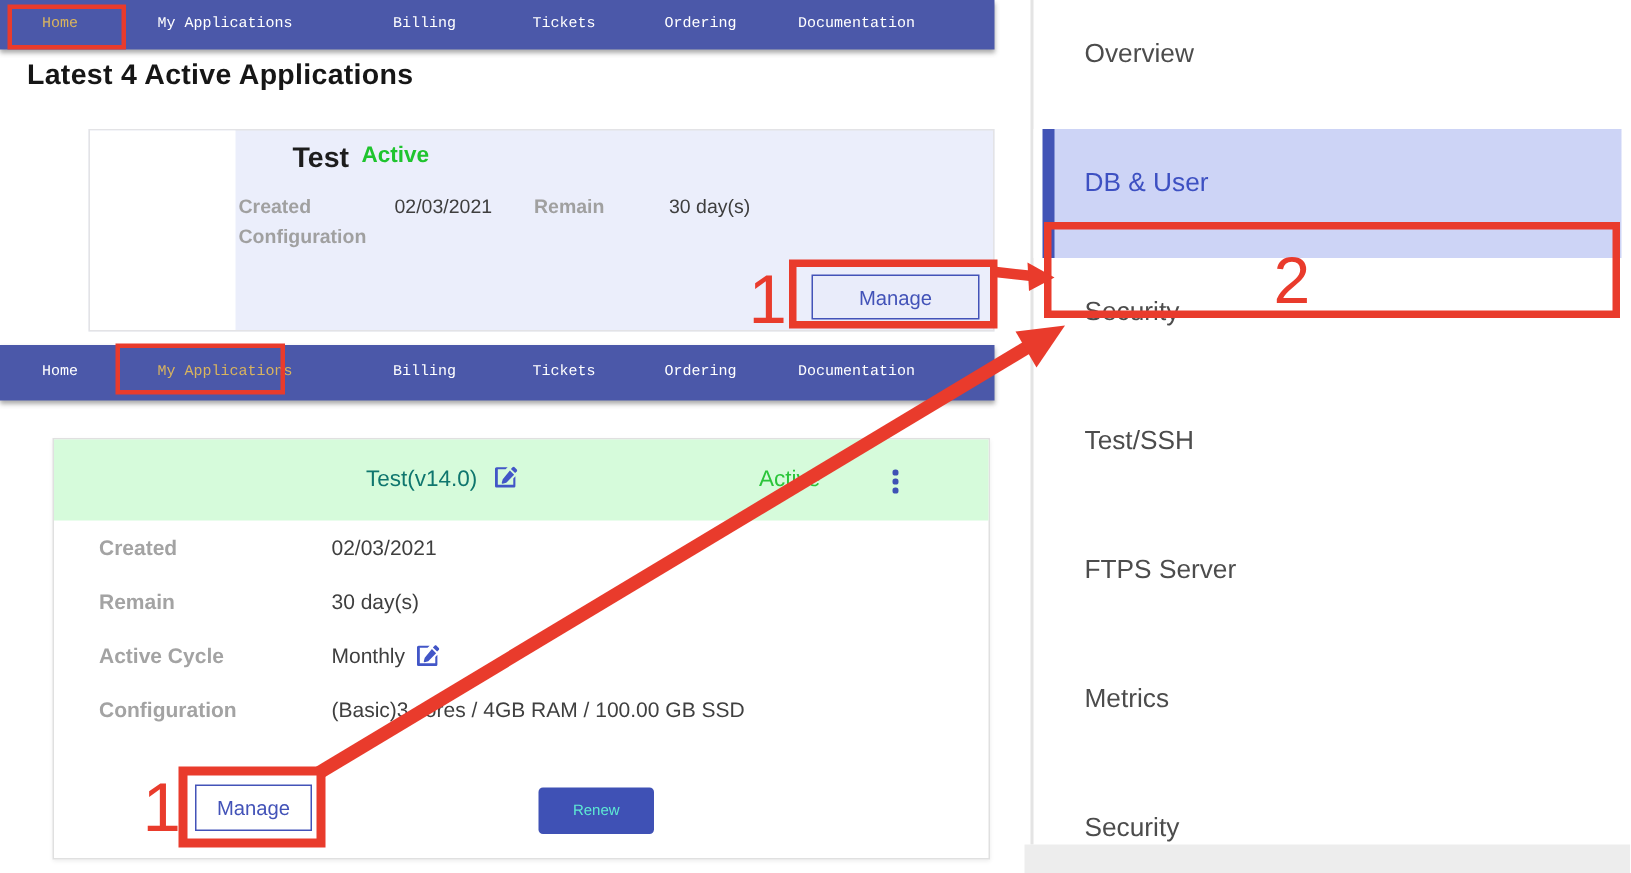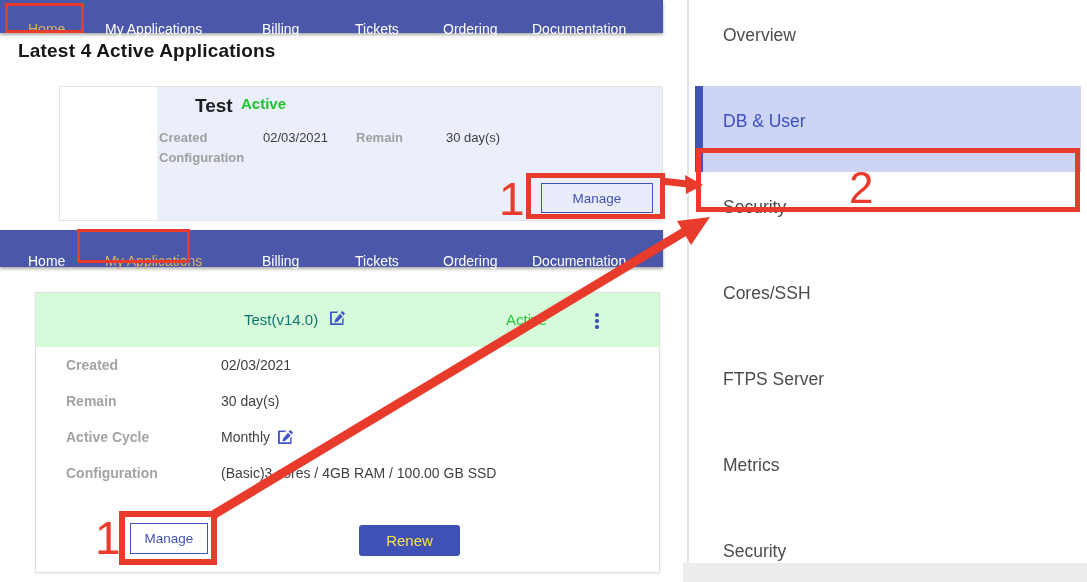--- a/index.html
+++ b/index.html
@@ -4,22 +4,22 @@
 <style>
   html,body{margin:0;padding:0;background:#fff;}
   .screen{position:relative;width:1087px;height:582px;background:#ffffff;overflow:hidden;
           font-family:"Liberation Sans",sans-serif;}
 
   
   .navbar{position:absolute;left:0;width:663px;background:#4b58a9;
           box-shadow:0 2px 3px rgba(70,70,70,.45);}
   .nav1{top:0;height:33px;}
   .nav2{top:230px;height:37px;}
-  .nav-item{position:absolute;top:12px;height:100%;display:flex;align-items:center;
-            color:#ffffff;font-size:14px;cursor:pointer;white-space:nowrap;}
+  .nav-item{position:absolute;top:0;height:100%;display:flex;align-items:center;
+            color:#ffffff;font-size:10px;cursor:pointer;white-space:nowrap;font-family:Liberation Mono, monospace;}
   .n0{left:28px}.n1{left:105px}.n2{left:262px}.n3{left:355px}.n4{left:443px}.n5{left:532px}
   .nav-item.gold{color:#d9b45e;}
 
   
   .heading{position:absolute;left:18px;top:40px;font-size:19px;font-weight:bold;
            color:#161616;letter-spacing:.2px;}
 
   
   .card1{position:absolute;left:59px;top:86px;width:604px;height:135px;
          background:#ebeefb;border:1px solid #e3e3e6;box-sizing:border-box;}
@@ -43,22 +43,22 @@
   .c2-status{position:absolute;left:470px;top:18px;font-size:15px;color:#2bc53a;}
   .c2-menu{position:absolute;left:551px;top:14px;width:20px;height:28px;display:flex;
            flex-direction:column;align-items:center;justify-content:center;gap:2.5px;cursor:pointer;}
   .c2-menu i{width:3.5px;height:3.5px;border-radius:50%;background:#3f51b5;}
   .c2-label{position:absolute;left:30px;font-size:14px;font-weight:bold;color:#a3a3a3;white-space:nowrap;}
   .c2-value{position:absolute;left:185px;font-size:14px;color:#3f3f3f;display:flex;
             align-items:center;gap:8px;white-space:nowrap;}
   .r0{top:64px}.r1{top:100px}.r2{top:136px}.r3{top:172px}
   .c2-manage{position:absolute;left:94px;top:230px;width:78px;height:31px;background:#ffffff;
              border:1px solid #4353b8;color:#4353b8;font-size:13.5px;font-family:inherit;cursor:pointer;}
-  .c2-renew{position:absolute;left:323px;top:232px;width:101px;height:31px;background:#3f51b5;
-            border:none;border-radius:3px;color:#fde047;font-size:15px;font-family:inherit;cursor:pointer;}
+  .c2-renew{position:absolute;left:323px;top:232px;width:77px;height:31px;background:#3f51b5;
+            border:none;border-radius:3px;color:#5eead4;font-size:10px;font-family:inherit;cursor:pointer;}
 
   
   .sidebar{position:absolute;left:687px;top:0;width:394px;height:563px;background:#ffffff;
            border-left:2px solid #e4e4e4;box-sizing:border-box;}
   .side-item{position:relative;height:86px;line-height:70px;padding-left:34px;
              font-size:17.5px;color:#4c4c4c;cursor:pointer;}
   .side-item.active{background:linear-gradient(to right,#ffffff 6px,#cdd4f6 6px);color:#3d50c2;}
   .side-stripe{position:absolute;left:6px;top:0;width:8px;height:100%;background:#4254b6;}
   .gray-strip{position:absolute;left:683px;top:563px;width:404px;height:19px;background:#ededed;}
 
@@ -151,21 +151,21 @@
     <button class="c2-renew">Renew</button>
   </div>
 
   <div class="sidebar">
     <div class="side-item">Overview</div>
     <div class="side-item active">
       <span class="side-stripe"></span>
       <span>DB &amp; User</span>
     </div>
     <div class="side-item">Security</div>
-    <div class="side-item">Cores/SSH</div>
+    <div class="side-item">Test/SSH</div>
     <div class="side-item">FTPS Server</div>
     <div class="side-item">Metrics</div>
     <div class="side-item">Security</div>
     <div class="side-item">Events</div>
   </div>
   <div class="gray-strip"></div>
 
   <div class="ann-box box-home"></div>
   <div class="ann-box box-myapps"></div>
   <div class="ann-box box-manage1"></div>

